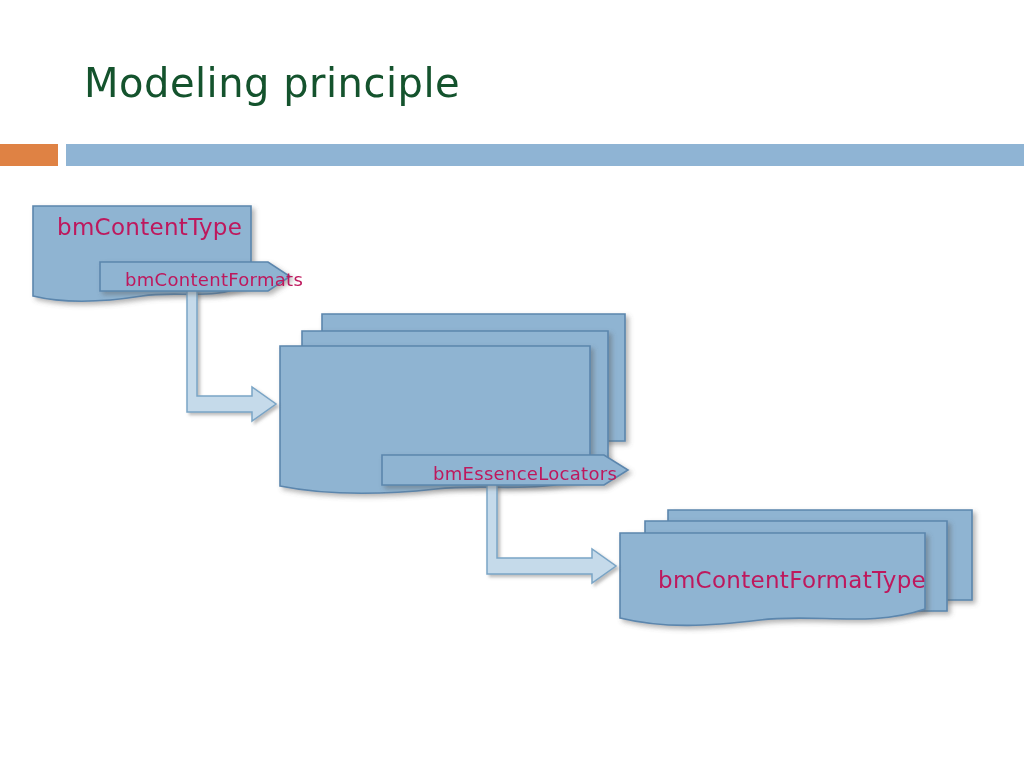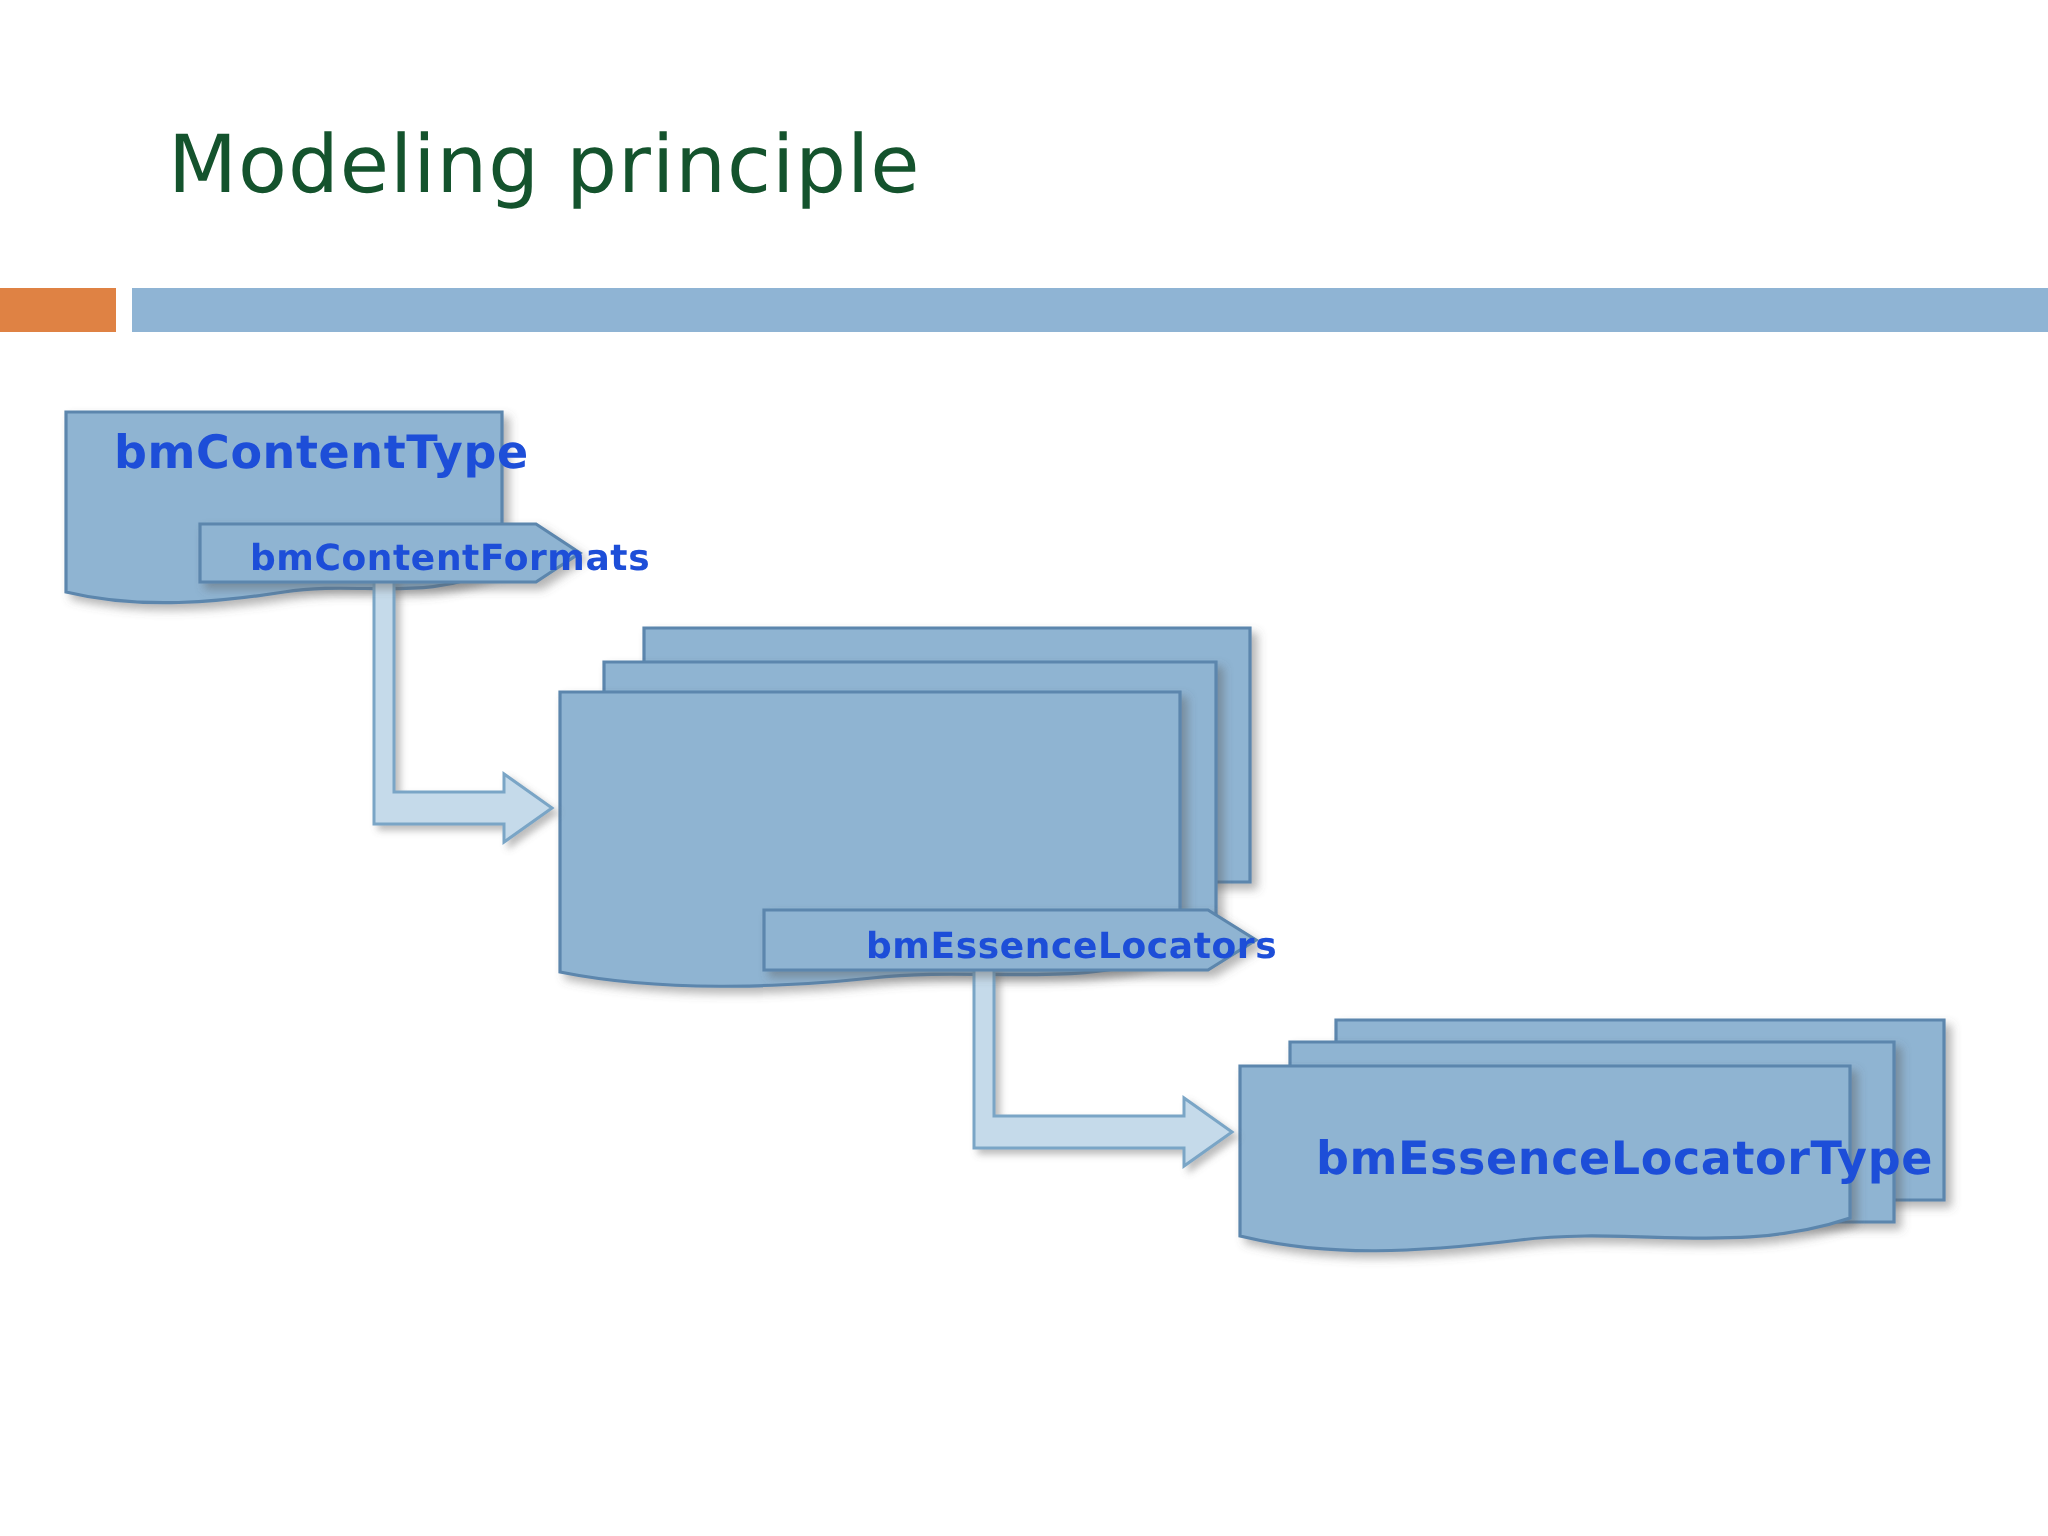--- a/index.html
+++ b/index.html
@@ -73,23 +73,23 @@
   }
   #diagram svg {
     position: absolute;
     left: 0;
     top: 0;
   }
 
   
   .node-label {
     position: absolute;
-    color: #1d4ed8;
+    color: #be185d;
     font-family: "DejaVu Sans", sans-serif;
-    font-weight: 700;
+    font-weight: 400;
     white-space: nowrap;
     letter-spacing: 0.3px;
   }
   .node-label.big  { font-size: 23px; }
   .node-label.small{ font-size: 18px; }
 </style>
 </head>
 <body>
 
 <div id="slide">
@@ -182,20 +182,20 @@
       </g>
 
       <g filter="url(#shp-shadow)">
         <path d="M 382 455 L 604 455 L 628 470 L 604 485 L 382 485 Z" fill="#8fb4d2" stroke="#5b86ad" stroke-width="1.6"></path>
       </g>
     </svg>
 
     <div class="node-label big" style="left:57px; top:214px;">bmContentType</div>
 
 
-    <div class="node-label big" style="left:658px; top:567px;">bmEssenceLocatorType</div>
+    <div class="node-label big" style="left:658px; top:567px;">bmContentFormatType</div>
 
     <div class="node-label small" style="left:125px; top:269px;">bmContentFormats</div>
 
     <div class="node-label small" style="left:433px; top:463px;">bmEssenceLocators</div>
 
   </div>
 </div>
 
 </body></html>

